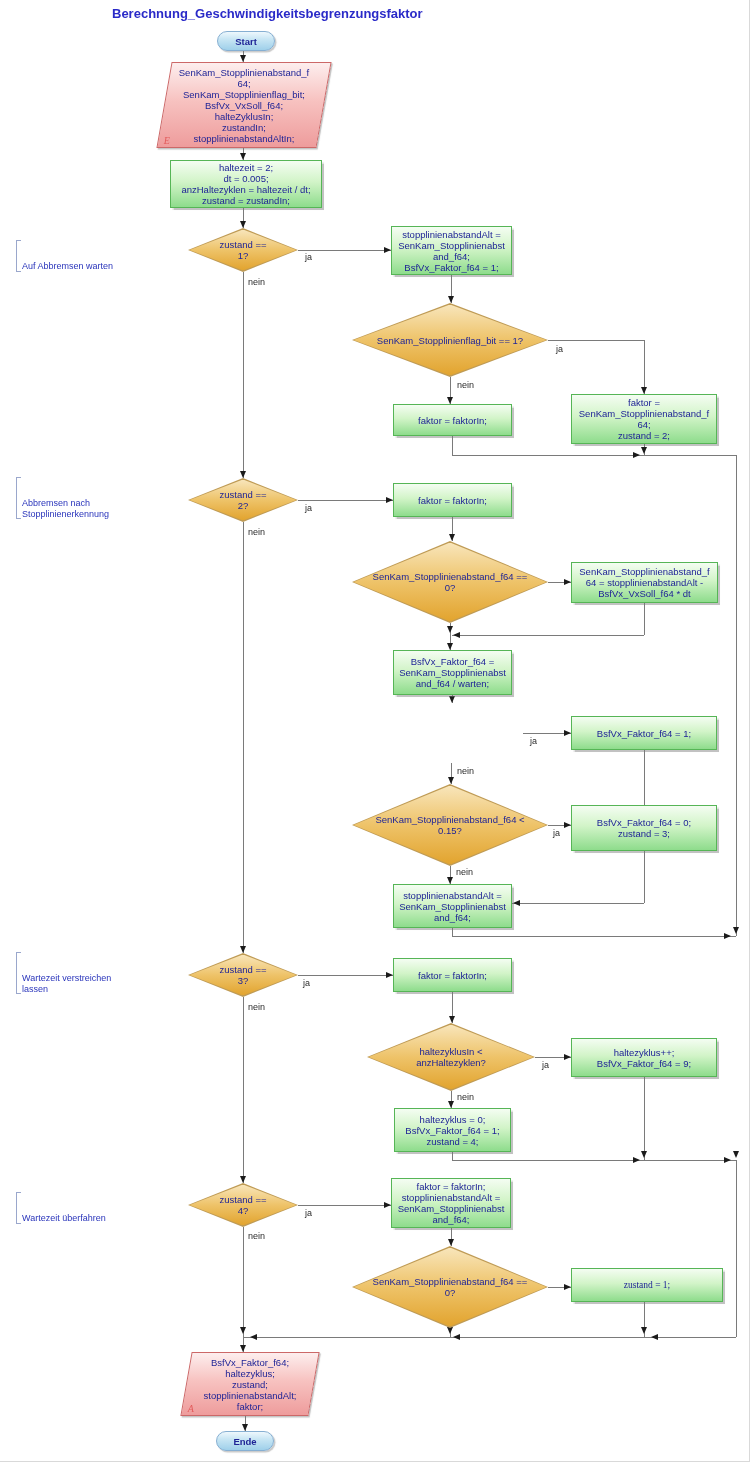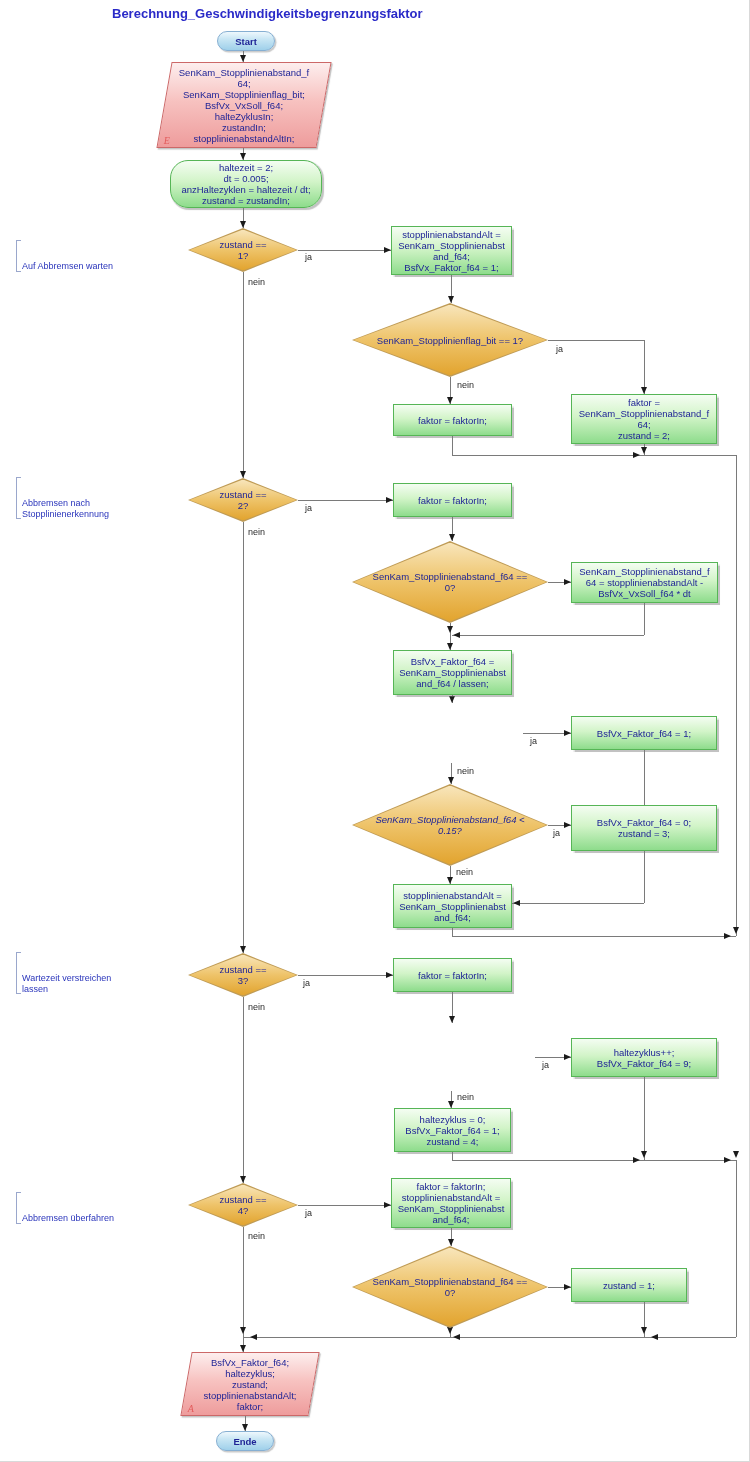--- a/index.html
+++ b/index.html
@@ -169,41 +169,41 @@
     <span>Abbremsen nach
 Stopplinienerkennung</span>
   </div>
   <div class="slab" style="left:16px;top:952px;">
     <span class="bracket"></span>
     <span>Wartezeit verstreichen
 lassen</span>
   </div>
   <div class="slab" style="left:16px;top:1192px;">
     <span class="bracket"></span>
-    <span>Abbremsen überfahren</span>
+    <span>Wartezeit überfahren</span>
   </div>
 
   <div class="term" style="left:217px;top:31px;width:58px;height:20px;">
     <span class="txt">Start</span>
   </div>
 
   <div class="para" style="left:164px;top:62px;width:160px;height:86px;">
     <div class="inner">
         <span class="txt">SenKam_Stopplinienabstand_f
 64;
 SenKam_Stopplinienflag_bit;
 BsfVx_VxSoll_f64;
 halteZyklusIn;
 zustandIn;
 stopplinienabstandAltIn;</span>
       </div>
     <span class="marker">E</span>
   </div>
 
-  <div class="pbox" style="left:170px;top:160px;width:152px;height:48px;border-radius:18px;">
+  <div class="pbox" style="left:170px;top:160px;width:152px;height:48px;">
     <span class="txt">haltezeit = 2;
 dt = 0.005;
 anzHaltezyklen = haltezeit / dt;
 zustand = zustandIn;</span>
   </div>
 
   <div class="dia" style="left:188px;top:228px;width:110px;height:44px;">
     <div class="sh"></div>
       <div class="shi"></div>
     <div class="txt"><span>zustand ==
@@ -246,26 +246,26 @@
 0?</span></div>
   </div>
   <div class="pbox" style="left:571px;top:562px;width:147px;height:41px;">
     <span class="txt">SenKam_Stopplinienabstand_f
 64 = stopplinienabstandAlt -
 BsfVx_VxSoll_f64 * dt</span>
   </div>
   <div class="pbox" style="left:393px;top:650px;width:119px;height:45px;">
     <span class="txt">BsfVx_Faktor_f64 =
 SenKam_Stopplinienabst
-and_f64 / lassen;</span>
+and_f64 / warten;</span>
   </div>
   <div class="pbox" style="left:571px;top:716px;width:146px;height:34px;">
     <span class="txt">BsfVx_Faktor_f64 = 1;</span>
   </div>
-  <div class="dia" style="left:352px;top:784px;width:196px;height:82px;font-style:italic;">
+  <div class="dia" style="left:352px;top:784px;width:196px;height:82px;">
     <div class="sh"></div>
       <div class="shi"></div>
     <div class="txt"><span>SenKam_Stopplinienabstand_f64 &lt;
 0.15?</span></div>
   </div>
   <div class="pbox" style="left:571px;top:805px;width:146px;height:46px;">
     <span class="txt">BsfVx_Faktor_f64 = 0;
 zustand = 3;</span>
   </div>
   <div class="pbox" style="left:393px;top:884px;width:119px;height:44px;">
@@ -275,20 +275,26 @@
   </div>
 
   <div class="dia" style="left:188px;top:953px;width:110px;height:44px;">
     <div class="sh"></div>
       <div class="shi"></div>
     <div class="txt"><span>zustand ==
 3?</span></div>
   </div>
   <div class="pbox" style="left:393px;top:958px;width:119px;height:34px;">
     <span class="txt">faktor = faktorIn;</span>
+  </div>
+  <div class="dia" style="left:367px;top:1023px;width:168px;height:68px;">
+    <div class="sh"></div>
+      <div class="shi"></div>
+    <div class="txt"><span>haltezyklusIn &lt;
+anzHaltezyklen?</span></div>
   </div>
   <div class="pbox" style="left:571px;top:1038px;width:146px;height:39px;">
     <span class="txt">haltezyklus++;
 BsfVx_Faktor_f64 = 9;</span>
   </div>
   <div class="pbox" style="left:394px;top:1108px;width:117px;height:44px;">
     <span class="txt">haltezyklus = 0;
 BsfVx_Faktor_f64 = 1;
 zustand = 4;</span>
   </div>
@@ -304,21 +310,21 @@
 stopplinienabstandAlt =
 SenKam_Stopplinienabst
 and_f64;</span>
   </div>
   <div class="dia" style="left:352px;top:1246px;width:196px;height:82px;">
     <div class="sh"></div>
       <div class="shi"></div>
     <div class="txt"><span>SenKam_Stopplinienabstand_f64 ==
 0?</span></div>
   </div>
-  <div class="pbox" style="left:571px;top:1268px;width:116px;height:34px;">
+  <div class="pbox" style="left:571px;top:1268px;width:152px;height:34px;font-family:Liberation Serif, serif;">
     <span class="txt">zustand = 1;</span>
   </div>
 
   <div class="para" style="left:186px;top:1352px;width:128px;height:64px;">
     <div class="inner">
         <span class="txt">BsfVx_Faktor_f64;
 haltezyklus;
 zustand;
 stopplinienabstandAlt;
 faktor;</span>

